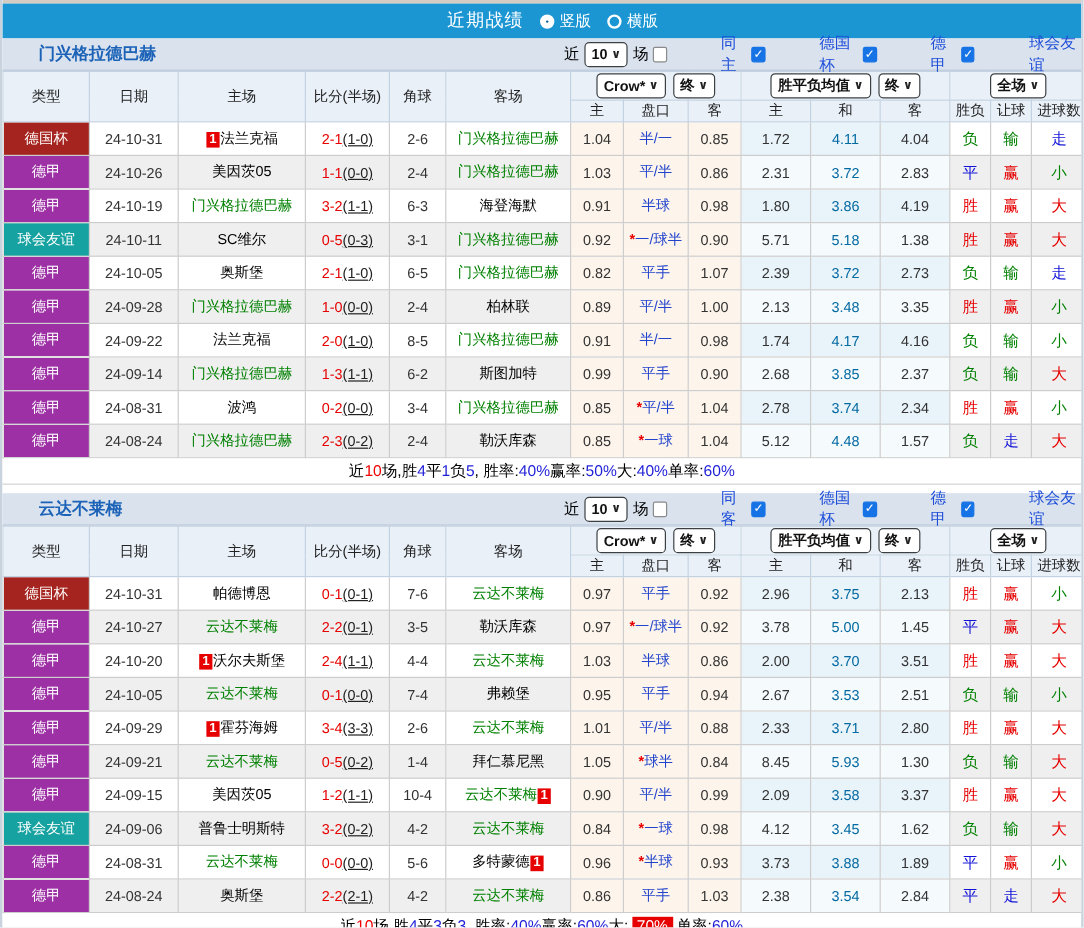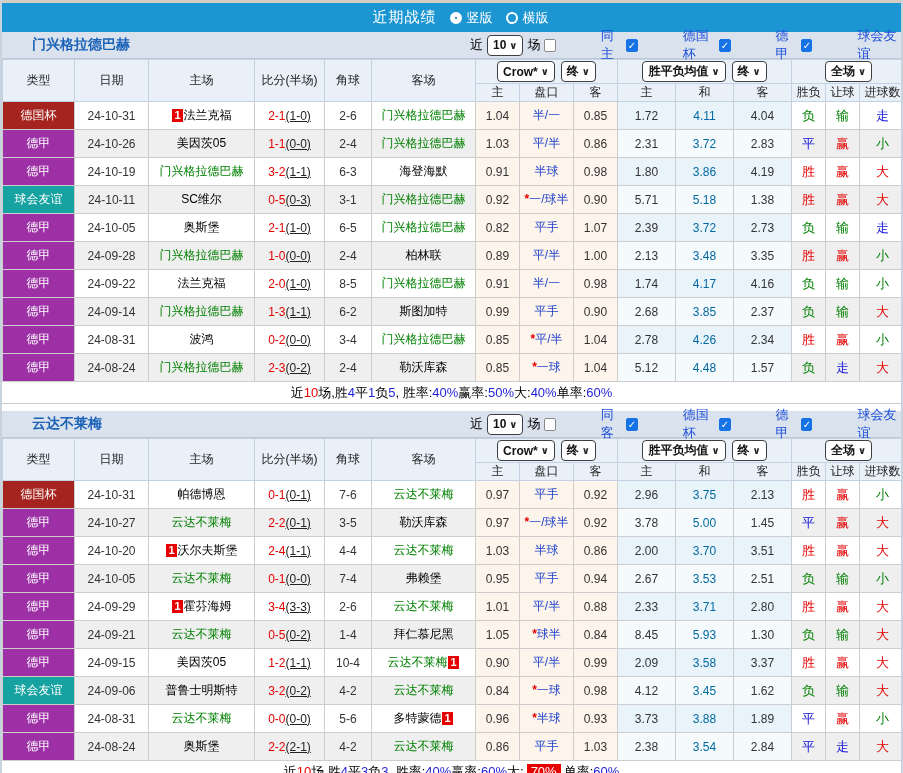--- a/index.html
+++ b/index.html
@@ -293,21 +293,21 @@
     <td class="c-type" style="background: rgb(157, 48, 165);"><span>德甲</span></td>
     <td class="c-date">24-08-31</td>
     <td class="c-home"><span class="team">波鸿</span></td>
     <td class="c-score"><span class="ft">0-2</span><span class="ht">(0-0)</span></td>
     <td class="c-corner">3-4</td>
     <td class="c-away"><span class="team focal">门兴格拉德巴赫</span></td>
     <td class="c-odds">0.85</td>
     <td class="c-odds c-hcap"><span class="star">*</span><span>平/半</span></td>
     <td class="c-odds">1.04</td>
     <td class="c-avg">2.78</td>
-    <td class="c-avg c-avg-d">4.26</td>
+    <td class="c-avg c-avg-d">3.74</td>
     <td class="c-avg">2.34</td>
     <td class="c-res" style="color: rgb(230, 0, 0);">胜</td>
     <td class="c-res" style="color: rgb(230, 0, 0);">赢</td>
     <td class="c-res" style="color: rgb(0, 128, 0);">小</td>
   </tr>
         <tr>
     <td class="c-type" style="background: rgb(157, 48, 165);"><span>德甲</span></td>
     <td class="c-date">24-08-24</td>
     <td class="c-home"><span class="team focal">门兴格拉德巴赫</span></td>
     <td class="c-score"><span class="ft">2-3</span><span class="ht">(0-2)</span></td>

